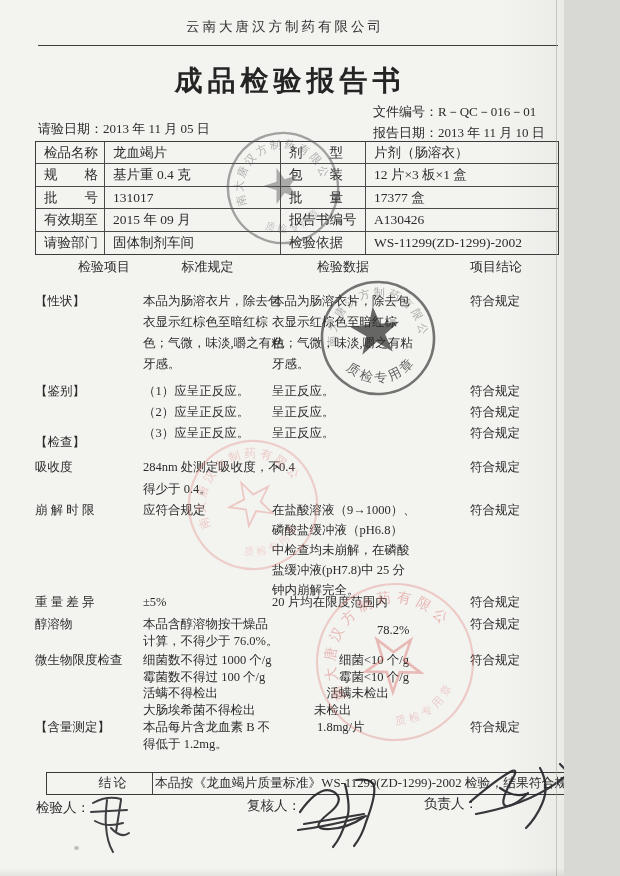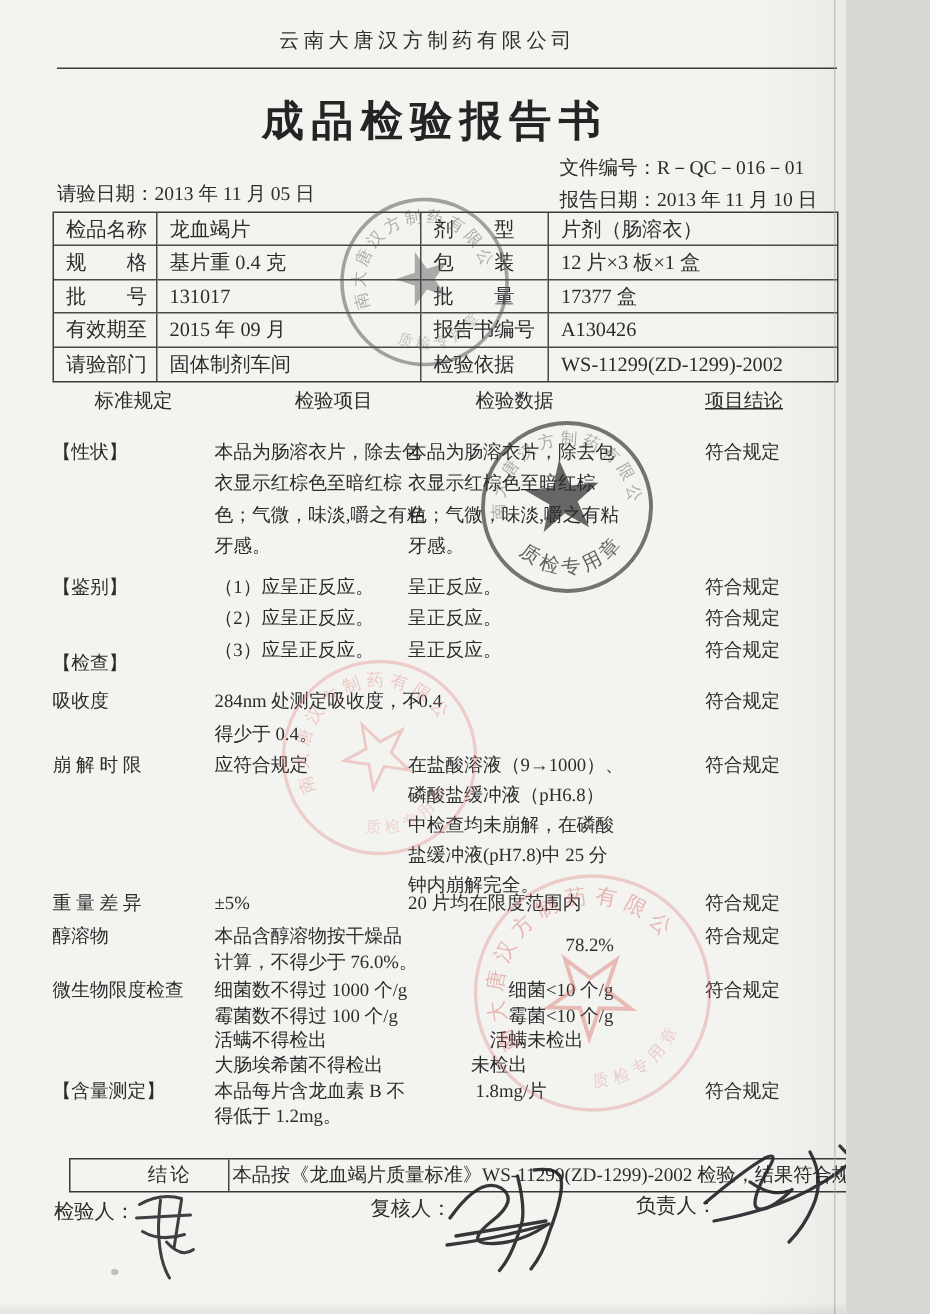--- a/index.html
+++ b/index.html
@@ -25,21 +25,21 @@
     line-height:22px;padding-left:8px;white-space:nowrap;overflow:visible;}
   .info .cell:nth-child(4n){border-right:none;}
   .info .cell:nth-child(n+17){border-bottom:none;}
   .insp{position:absolute;left:0;top:0;width:620px;height:876px;pointer-events:none;}
   .irow{position:absolute;left:35px;width:522px;display:grid;grid-template-columns:108px 129px 178px 107px;font-size:12.5px;}
   .irow .c{white-space:pre;line-height:21px;}
   .irow .c4{padding-left:20px;}
   .hdr .c{text-align:center;font-size:13px;}
   .hdr .c1{padding-left:30px;}
   .hdr .c3{padding-right:36px;}
-  .hdr .c4{padding-right:92px;text-decoration:underline;}
+  .hdr .c4{padding-right:92px;}
   .lh22 .c{line-height:22px;}
   .lh20 .c{line-height:20px;}
   .lh17 .c{line-height:17px;}
   .lh165 .c{line-height:16.5px;}
   .ind42{padding-left:42px;}
   .ind45{padding-left:45px;}
   .ind105{padding-left:105px;margin-top:6px;}
   .concl{position:absolute;left:46px;top:772px;width:507px;height:21px;border:1.6px solid #3a3a3a;display:flex;font-size:13px;padding-left:28px;}
   .concl .lab{width:77px;border-right:1.4px solid #454545;text-align:center;line-height:20px;letter-spacing:2px;}
   .concl .txt{flex:1;text-align:center;line-height:20px;white-space:nowrap;font-size:12.8px;}
@@ -83,22 +83,22 @@
     <div class="cell">报告书编号</div>
     <div class="cell">A130426</div>
     <div class="cell">请验部门</div>
     <div class="cell">固体制剂车间</div>
     <div class="cell">检验依据</div>
     <div class="cell">WS-11299(ZD-1299)-2002</div>
   </div>
 
   <div class="insp">
     <div class="irow hdr" style="top:256px">
+      <div class="c c1">检验项目</div>
       <div class="c c2">标准规定</div>
-      <div class="c c1">检验项目</div>
       <div class="c c3">检验数据</div>
       <div class="c c4">项目结论</div>
     </div>
 
     <div class="irow" style="top:291px">
       <div class="c">【性状】</div>
       <div class="c">本品为肠溶衣片，除去包
 衣显示红棕色至暗红棕
 色；气微，味淡,嚼之有粘
 牙感。</div>

